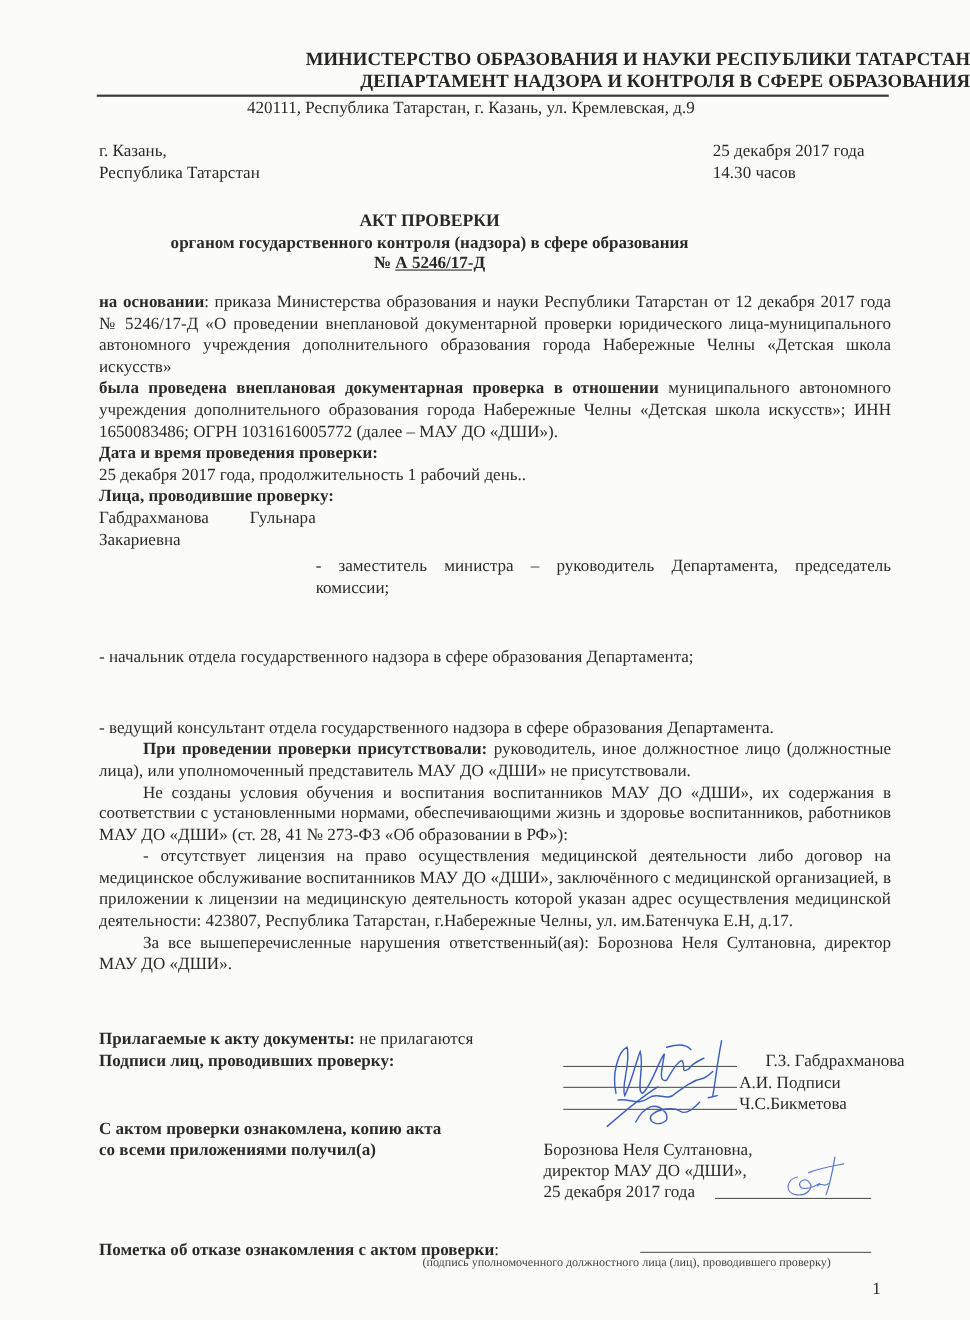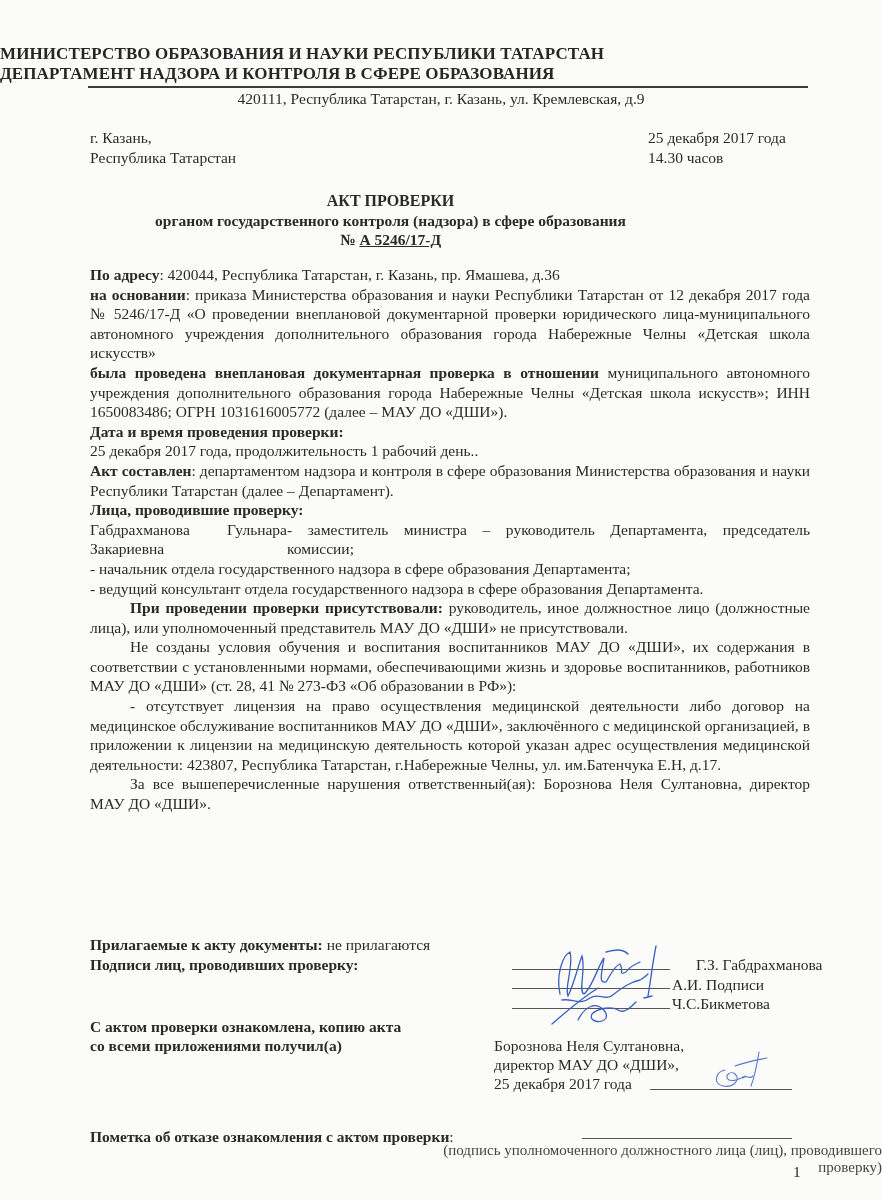--- a/index.html
+++ b/index.html
@@ -1,32 +1,32 @@
 <!DOCTYPE html>
 <html><head>
 <meta charset="utf-8">
 <style>
   html, body { margin:0; padding:0; }
   body { width:882px; height:1200px; background:#fbfbf9; position:relative; overflow:hidden;
          font-family:"Liberation Serif","DejaVu Serif",serif; color:#2a2a2a; }
   .abs { position:absolute;text-align:right; }
-  .hdr { left:0; width:882px; text-align:left; font-weight:bold; font-size:17px; letter-spacing:0.1px; color:#262626; }
+  .hdr { left:0; width:882px; text-align:right; font-weight:bold; font-size:17px; letter-spacing:0.1px; color:#262626; }
   .rule { position:absolute; left:88px; width:720px; height:2px; background:#3b3b3b; top:86px; }
-  .addr { left:17px; width:848px; text-align:center; font-size:15.5px; top:90px; }
+  .addr { left:4px; width:848px; text-align:center; font-size:15.5px; top:90px; }
   .txt { font-size:15.5px; line-height:19.6px; }
   .just { text-align:justify; }
   b { font-weight:bold; }
   .title { left:0; width:781px; text-align:center; font-weight:bold; font-size:15.5px; line-height:19px; }
   .u { text-decoration:underline; }
   .prow { display:flex; }
   .pname { width:197px; flex:none; }
-  .pdesc { flex:1; text-align:justify; }
+  .pdesc { flex:1; text-align:justify;margin-top:44px; }
   .indent { text-indent:40px; }
   .sigline { position:absolute; height:1px; background:#555; }
-  .small { font-size:15px; color:#444; }
+  .small { font-size:11px; color:#444; }
   .sig { position:absolute; }
 </style>
 </head>
 <body>
 
 <div class="abs hdr" style="top:44px;">МИНИСТЕРСТВО ОБРАЗОВАНИЯ И НАУКИ РЕСПУБЛИКИ ТАТАРСТАН</div>
 <div class="abs hdr" style="top:64px;">ДЕПАРТАМЕНТ НАДЗОРА И КОНТРОЛЯ В СФЕРЕ ОБРАЗОВАНИЯ</div>
 <div class="rule"></div>
 <div class="abs addr">420111, Республика Татарстан, г. Казань, ул. Кремлевская, д.9</div>
 
@@ -35,26 +35,24 @@
 <div class="abs txt" style="left:648px; top:128px;">25 декабря 2017 года</div>
 <div class="abs txt" style="left:648px; top:148px;">14.30 часов</div>
 
 <div class="abs title" style="top:191px; font-size:16px;">АКТ ПРОВЕРКИ</div>
 <div class="abs title" style="top:211px;">органом государственного контроля (надзора) в сфере образования</div>
 <div class="abs title" style="top:230px;">
   <span>№ </span><span class="u">А 5246/17-Д</span>
 </div>
 
 <div class="abs txt just" style="left:90px; width:720px; top:265px;">
-  <div><b>По адресу</b><span>: 420044, Республика Татарстан, г. Казань, пр. Ямашева, д.36</span></div>
   <div><b>на основании</b><span>: приказа Министерства образования и науки Республики Татарстан от 12 декабря 2017 года № 5246/17-Д «О проведении внеплановой документарной проверки юридического лица-муниципального автономного учреждения дополнительного образования города Набережные Челны «Детская школа искусств»</span></div>
   <div><b>была проведена внеплановая документарная проверка в отношении</b><span> муниципального автономного учреждения дополнительного образования города Набережные Челны «Детская школа искусств»; ИНН 1650083486; ОГРН 1031616005772 (далее – МАУ ДО «ДШИ»).</span></div>
   <div><b>Дата и время проведения проверки:</b></div>
   <div>25 декабря 2017 года, продолжительность 1 рабочий день..</div>
-  <div><b>Акт составлен</b><span>: департаментом надзора и контроля в сфере образования Министерства образования и науки Республики Татарстан (далее – Департамент).</span></div>
   <div><b>Лица, проводившие проверку:</b></div>
   <div>
     <div class="prow">
       <div class="pname" style="text-align:justify;">Габдрахманова Гульнара Закариевна</div>
       <div class="pdesc">- заместитель министра – руководитель Департамента, председатель комиссии;</div>
     </div>
     <div class="prow">
       <div class="pdesc">- начальник отдела государственного надзора в сфере образования Департамента;</div>
     </div>
     <div class="prow">

